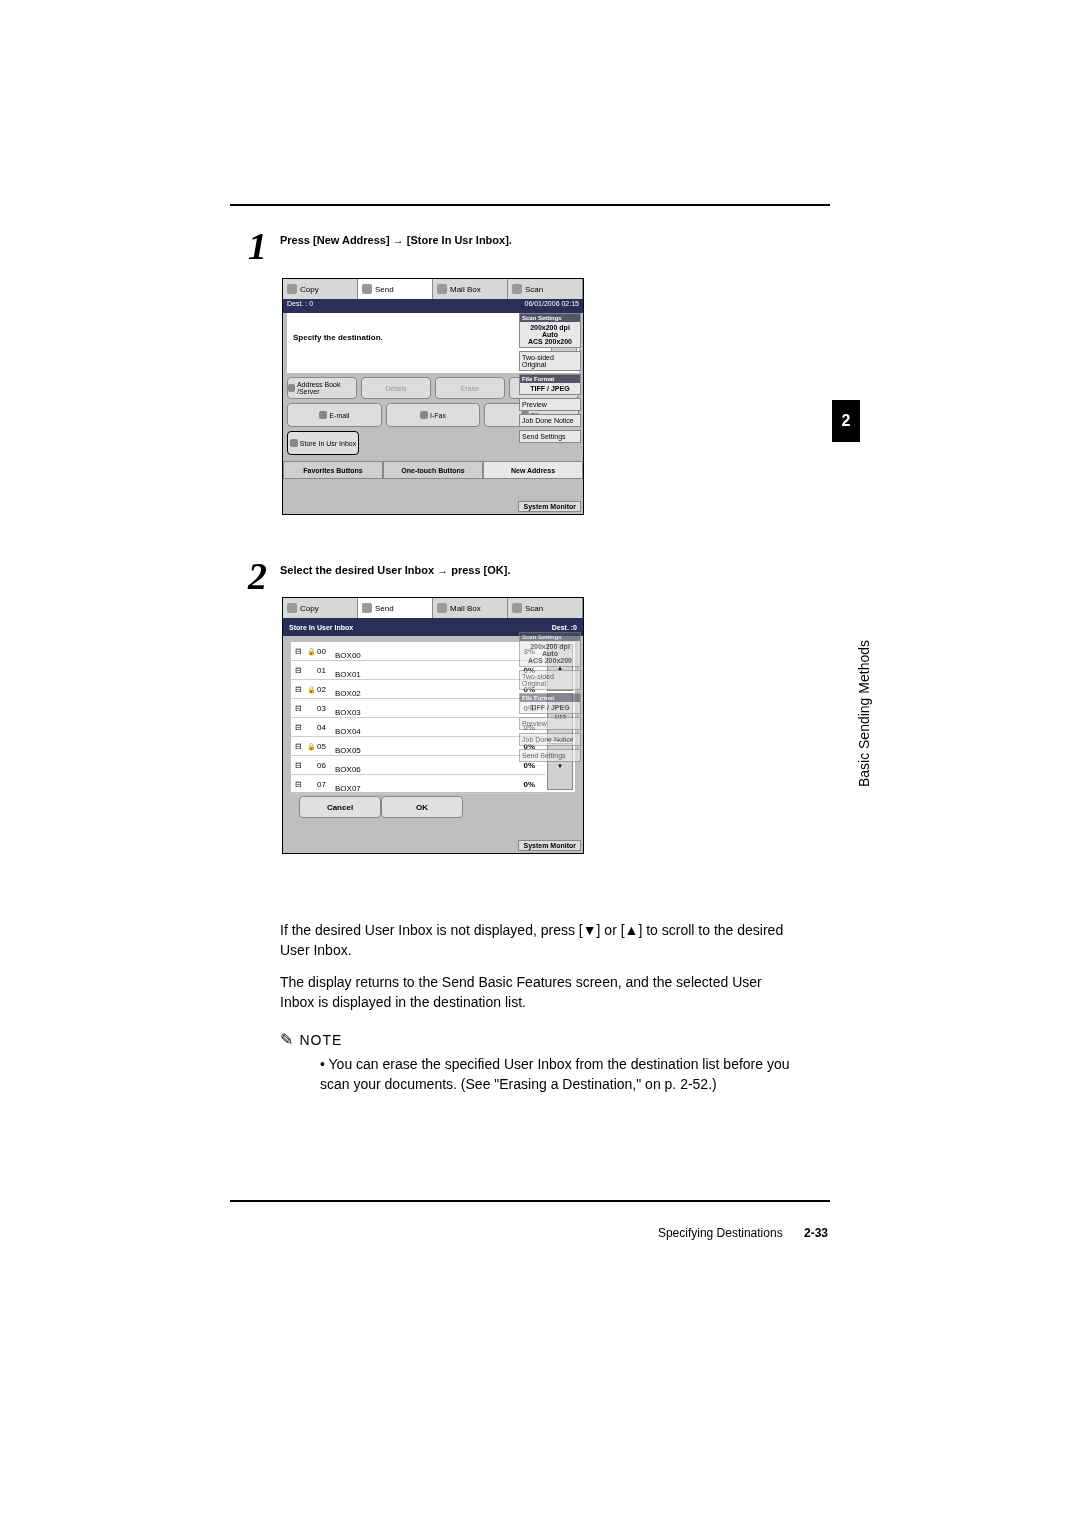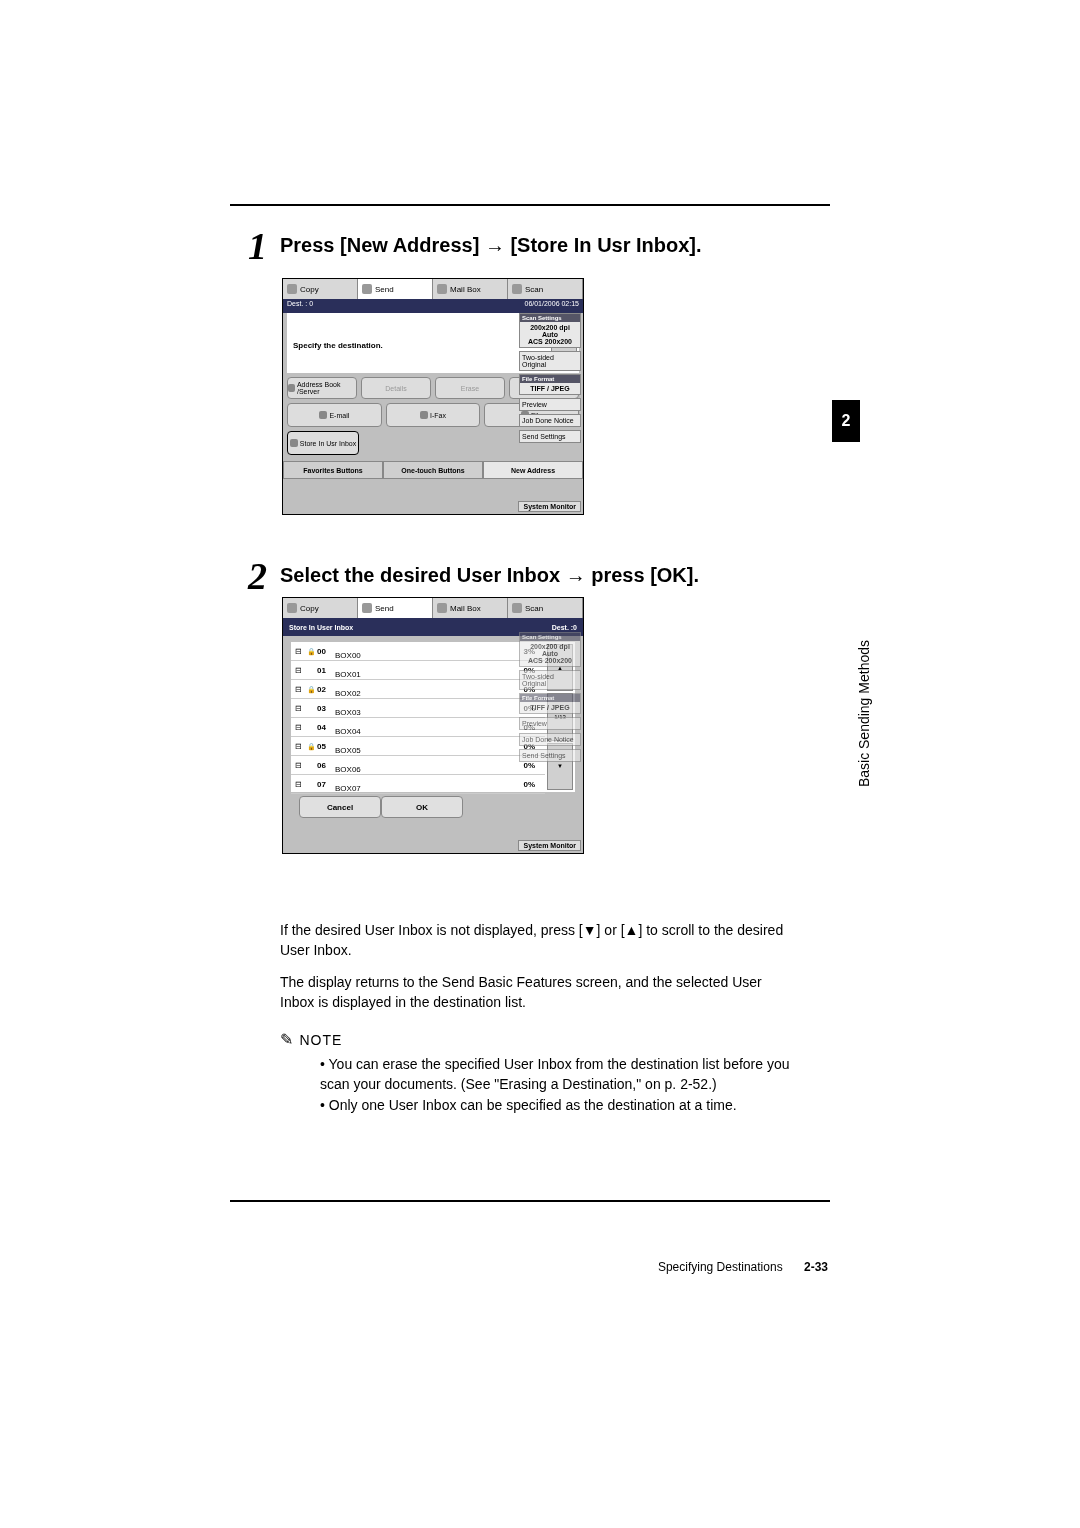--- a/index.html
+++ b/index.html
@@ -30,21 +30,21 @@
     font-family: "Times New Roman", serif;
     font-style: italic;
     font-weight: bold;
     font-size: 38px;
   }
   .num1 { left: 248px; top: 224px; }
   .num2 { left: 248px; top: 554px; }
   .step-head {
     position: absolute;
     font-weight: bold;
-    font-size: 20px;
+    font-size: 11px;
   }
   .h1 { left: 280px; top: 234px; }
   .h2 { left: 280px; top: 564px; }
   .arrow-inline {
     font-weight: normal;
   }
   .screenshot {
     position: absolute;
     background: #bfbfbf;
     border: 1px solid #000;
@@ -80,21 +80,21 @@
     justify-content: space-between;
   }
   .ss1 .midbox {
     height: 60px;
     background: #fff;
     margin: 0 4px;
     display: flex;
   }
   .ss1 .midbox .txt {
     flex: 1;
-    padding: 28px 6px;
+    padding: 20px 6px;
     font-size: 8px;
     font-weight: bold;
   }
   .vbtns {
     width: 26px;
     display: flex;
     flex-direction: column;
     gap: 2px;
     padding: 2px;
   }
@@ -204,21 +204,21 @@
   .ss2 .table .row {
     display: flex;
     align-items: center;
     border-bottom: 1px solid #ccc;
     height: 18px;
     padding: 0 4px;
   }
   .ss2 .table .row .ic { width: 10px; height: 8px; margin-right: 2px; }
   .ss2 .table .row .lock { width: 8px; height: 8px; margin-right: 2px; }
   .ss2 .table .row .lock.on::before { content: "\1F512"; font-size: 7px; }
-  .col-num { width: 18px; font-weight: bold; }
+  .col-num { width: 18px; font-weight: normal; }
   .col-name { width: 52px; font-weight: normal; margin-top: 8px; }
   .col-pc { flex: 1; text-align: right; padding-right: 6px; font-weight: bold; }
   .ss2 .okbar {
     display: flex;
     padding: 0 16px;
     height: 22px;
   }
   .ss2 .ok, .ss2 .cancel {
     width: 80px;
     background: #e0e0e0;
@@ -299,21 +299,21 @@
   .hr-bot {
     position: absolute;
     left: 230px;
     top: 1200px;
     width: 600px;
     height: 2px;
     background: #000;
   }
   .footer {
     position: absolute;
-    top: 1260px;
+    top: 1226px;
     right: 252px;
     font-size: 12px;
   }
   .footer .pg {
     font-weight: bold;
     margin-left: 18px;
   }
 </style>
 </head>
 <body>
@@ -530,21 +530,20 @@
 
   <div class="para p2">If the desired User Inbox is not displayed, press [▼] or [▲] to scroll to the desired User Inbox.</div>
   <div class="para p3">The display returns to the Send Basic Features screen, and the selected User Inbox is displayed in the destination list.</div>
 
   <div class="note-row">
     <span class="pen">✎</span>
     <span class="label">NOTE</span>
   </div>
   <div class="bullets">
     <div class="b">You can erase the specified User Inbox from the destination list before you scan your documents. (See "Erasing a Destination," on p. 2-52.)</div>
-    <div class="b">Only one User Inbox can be specified as the destination at a time.</div>
   </div>
 
   <div class="side-tab">2</div>
   <div class="side-text">Basic Sending Methods</div>
 
   <div class="hr-bot"></div>
   <div class="footer">
     <span>Specifying Destinations</span>
     <span class="pg">2-33</span>
   </div>

